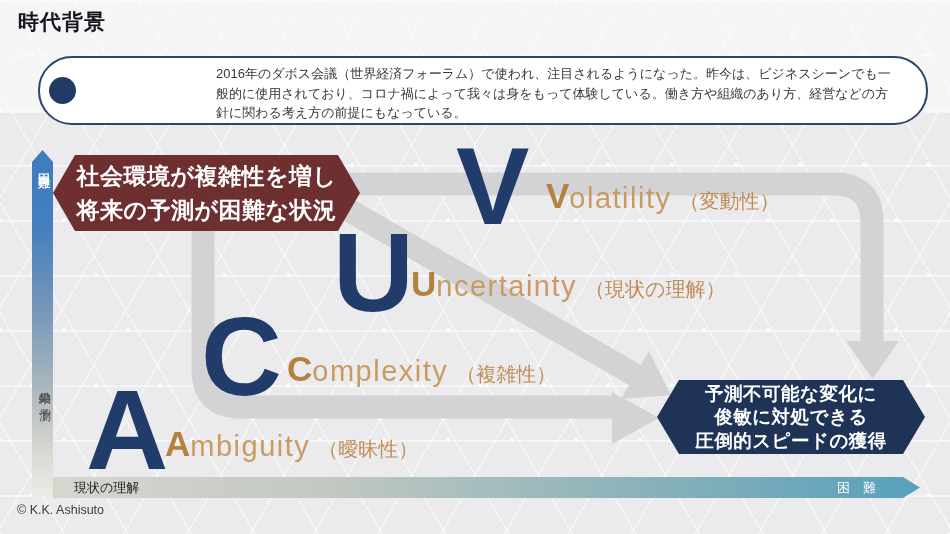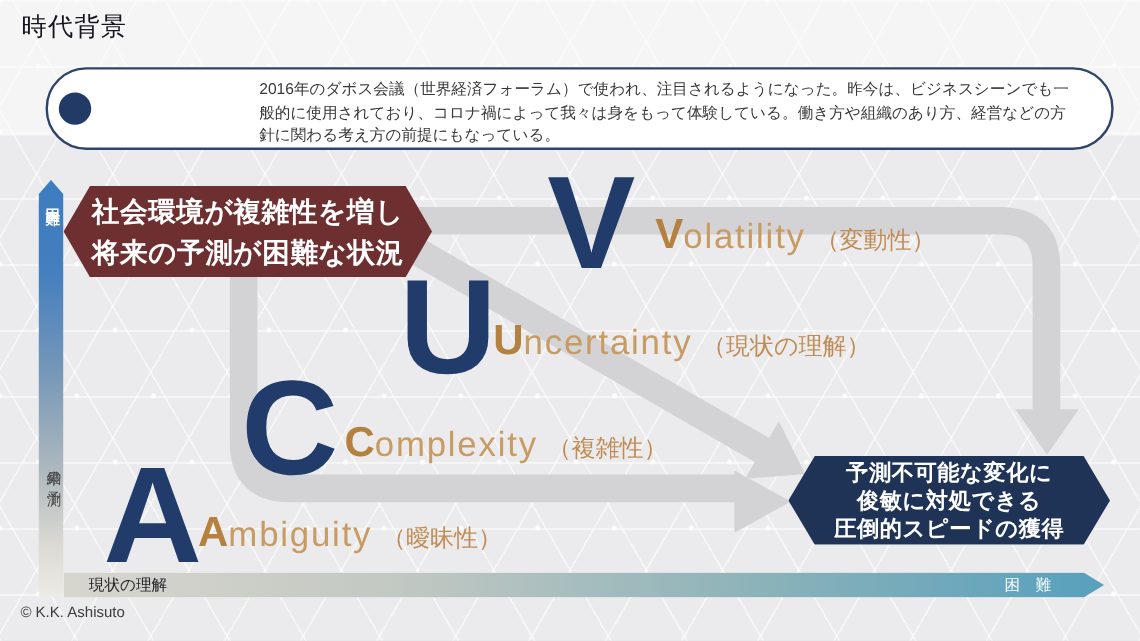--- a/index.html
+++ b/index.html
@@ -16,21 +16,21 @@
       radial-gradient(circle, rgba(255,255,255,.85) 1.5px, rgba(255,255,255,0) 2.6px),
       radial-gradient(circle, rgba(255,255,255,.85) 1.5px, rgba(255,255,255,0) 2.6px),
       repeating-linear-gradient(60deg, rgba(255,255,255,.5) 0 1.6px, rgba(255,255,255,0) 1.6px 55px),
       repeating-linear-gradient(-60deg, rgba(255,255,255,.5) 0 1.6px, rgba(255,255,255,0) 1.6px 55px),
       repeating-linear-gradient(180deg, rgba(255,255,255,.5) 0 1.6px, rgba(255,255,255,0) 1.6px 55px);
     background-size:64px 110px,64px 110px,auto,auto,auto;
     background-position:0 0,32px 55px,0 0,0 0,0 0;
   }
   .top-strip{position:absolute;left:0;top:0;width:950px;height:113px;
     background:rgba(251,251,252,.58);z-index:0;}
-  .page-title{position:absolute;left:18px;top:8px;font-size:21px;font-weight:400;
+  .page-title{position:absolute;left:18px;top:8px;font-size:21px;font-weight:700;
     color:#15151f;z-index:6;letter-spacing:1px;}
 
   
   .header-box{position:absolute;left:38px;top:56px;width:890px;height:69px;
     background:#ffffff;border:2px solid #2f4469;border-radius:34px;z-index:5;box-sizing:border-box;}
   .term-circle{position:absolute;left:9px;top:19px;width:27px;height:27px;border-radius:50%;
     background:#213a66;}
   .term{position:absolute;left:44px;top:20px;font-size:20px;font-weight:700;color:#213a66;letter-spacing:.5px;}
   .desc{position:absolute;left:176px;top:6px;right:26px;font-size:13px;line-height:19.5px;
     color:#383838;text-align:left;}

